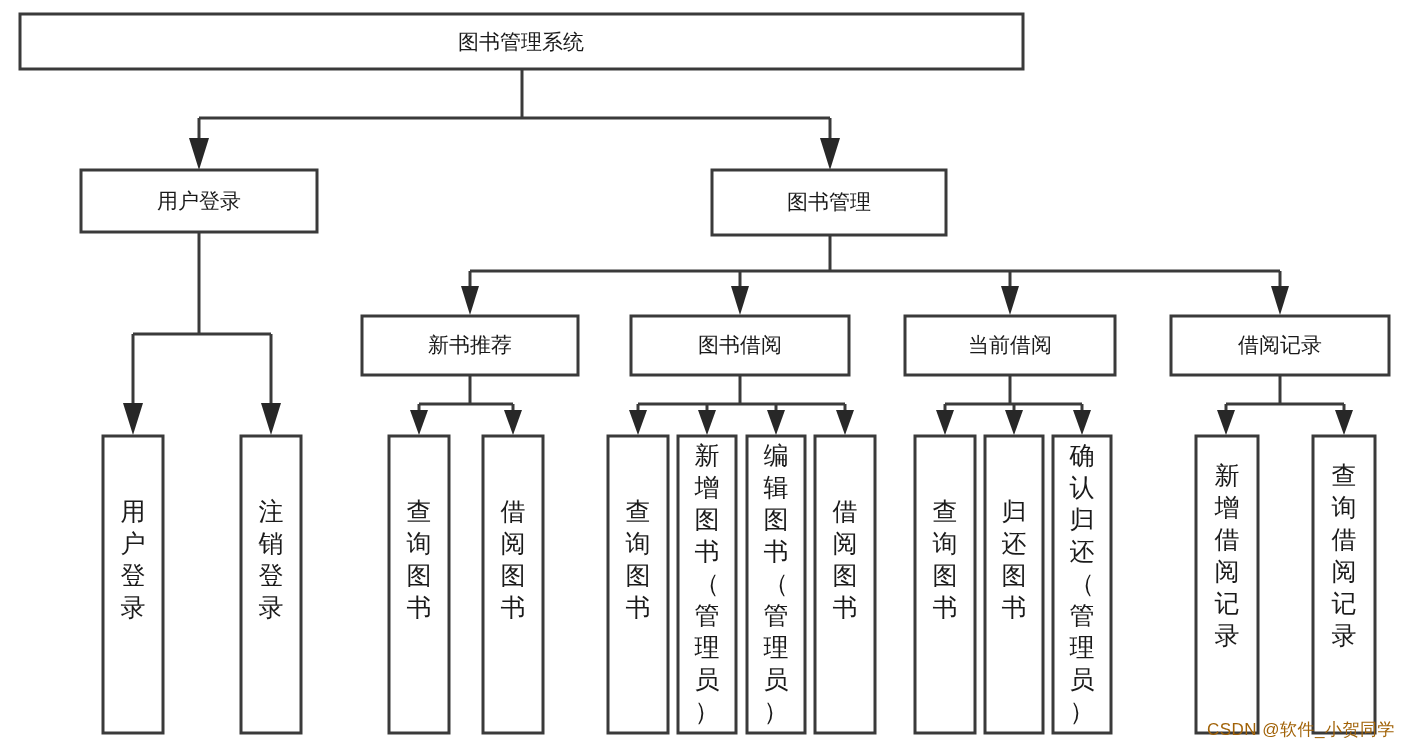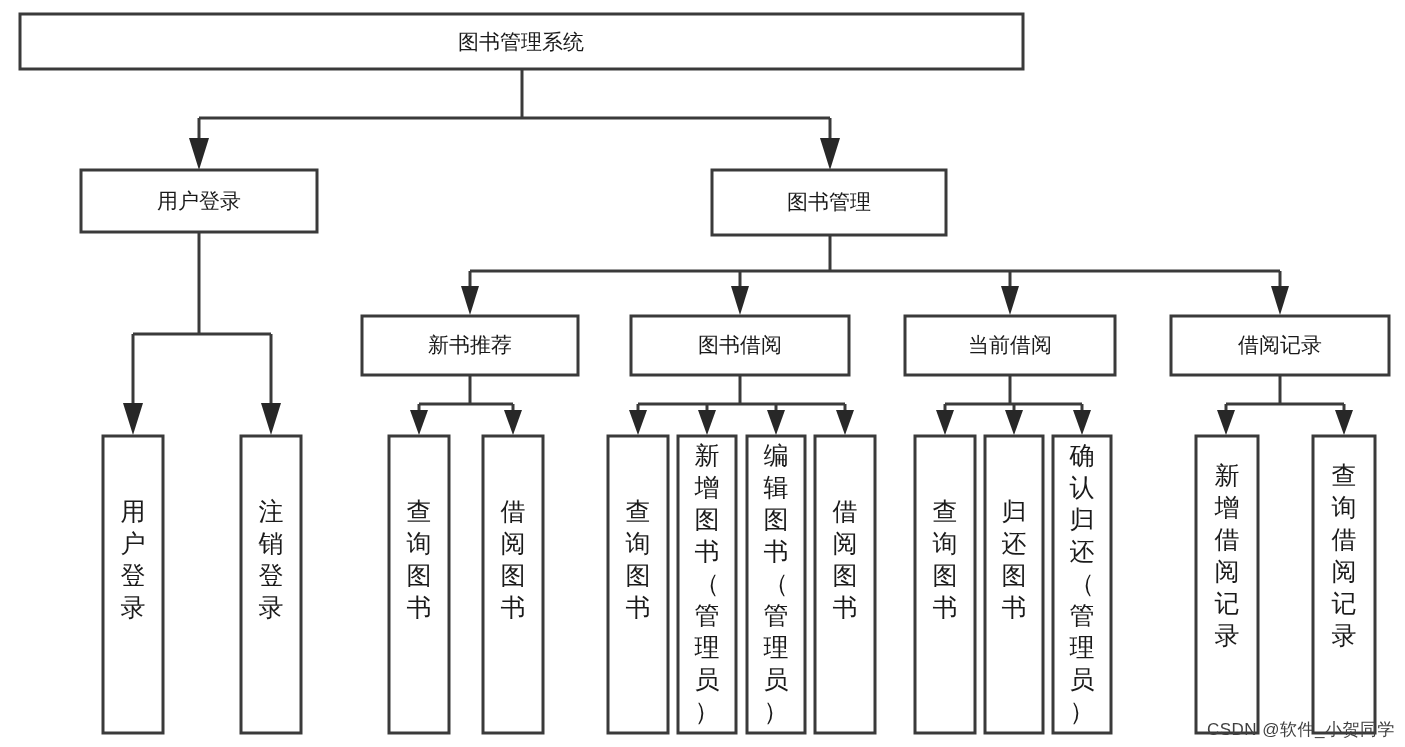--- a/index.html
+++ b/index.html
@@ -53,21 +53,21 @@
     font-size: 25px;
     fill: #1a1a1a;
     text-anchor: middle;
   }
   .watermark {
     position: absolute;
     right: 10px;
     bottom: 6px;
     font-family: "Liberation Sans", "DejaVu Sans", sans-serif;
     font-size: 17px;
-    color: #404040;
+    color: #a16207;
     letter-spacing: 0.5px;
     white-space: nowrap;
     pointer-events: none;
   }
 </style>
 </head>
 <body>
 
 <div id="diagram-root">
 

